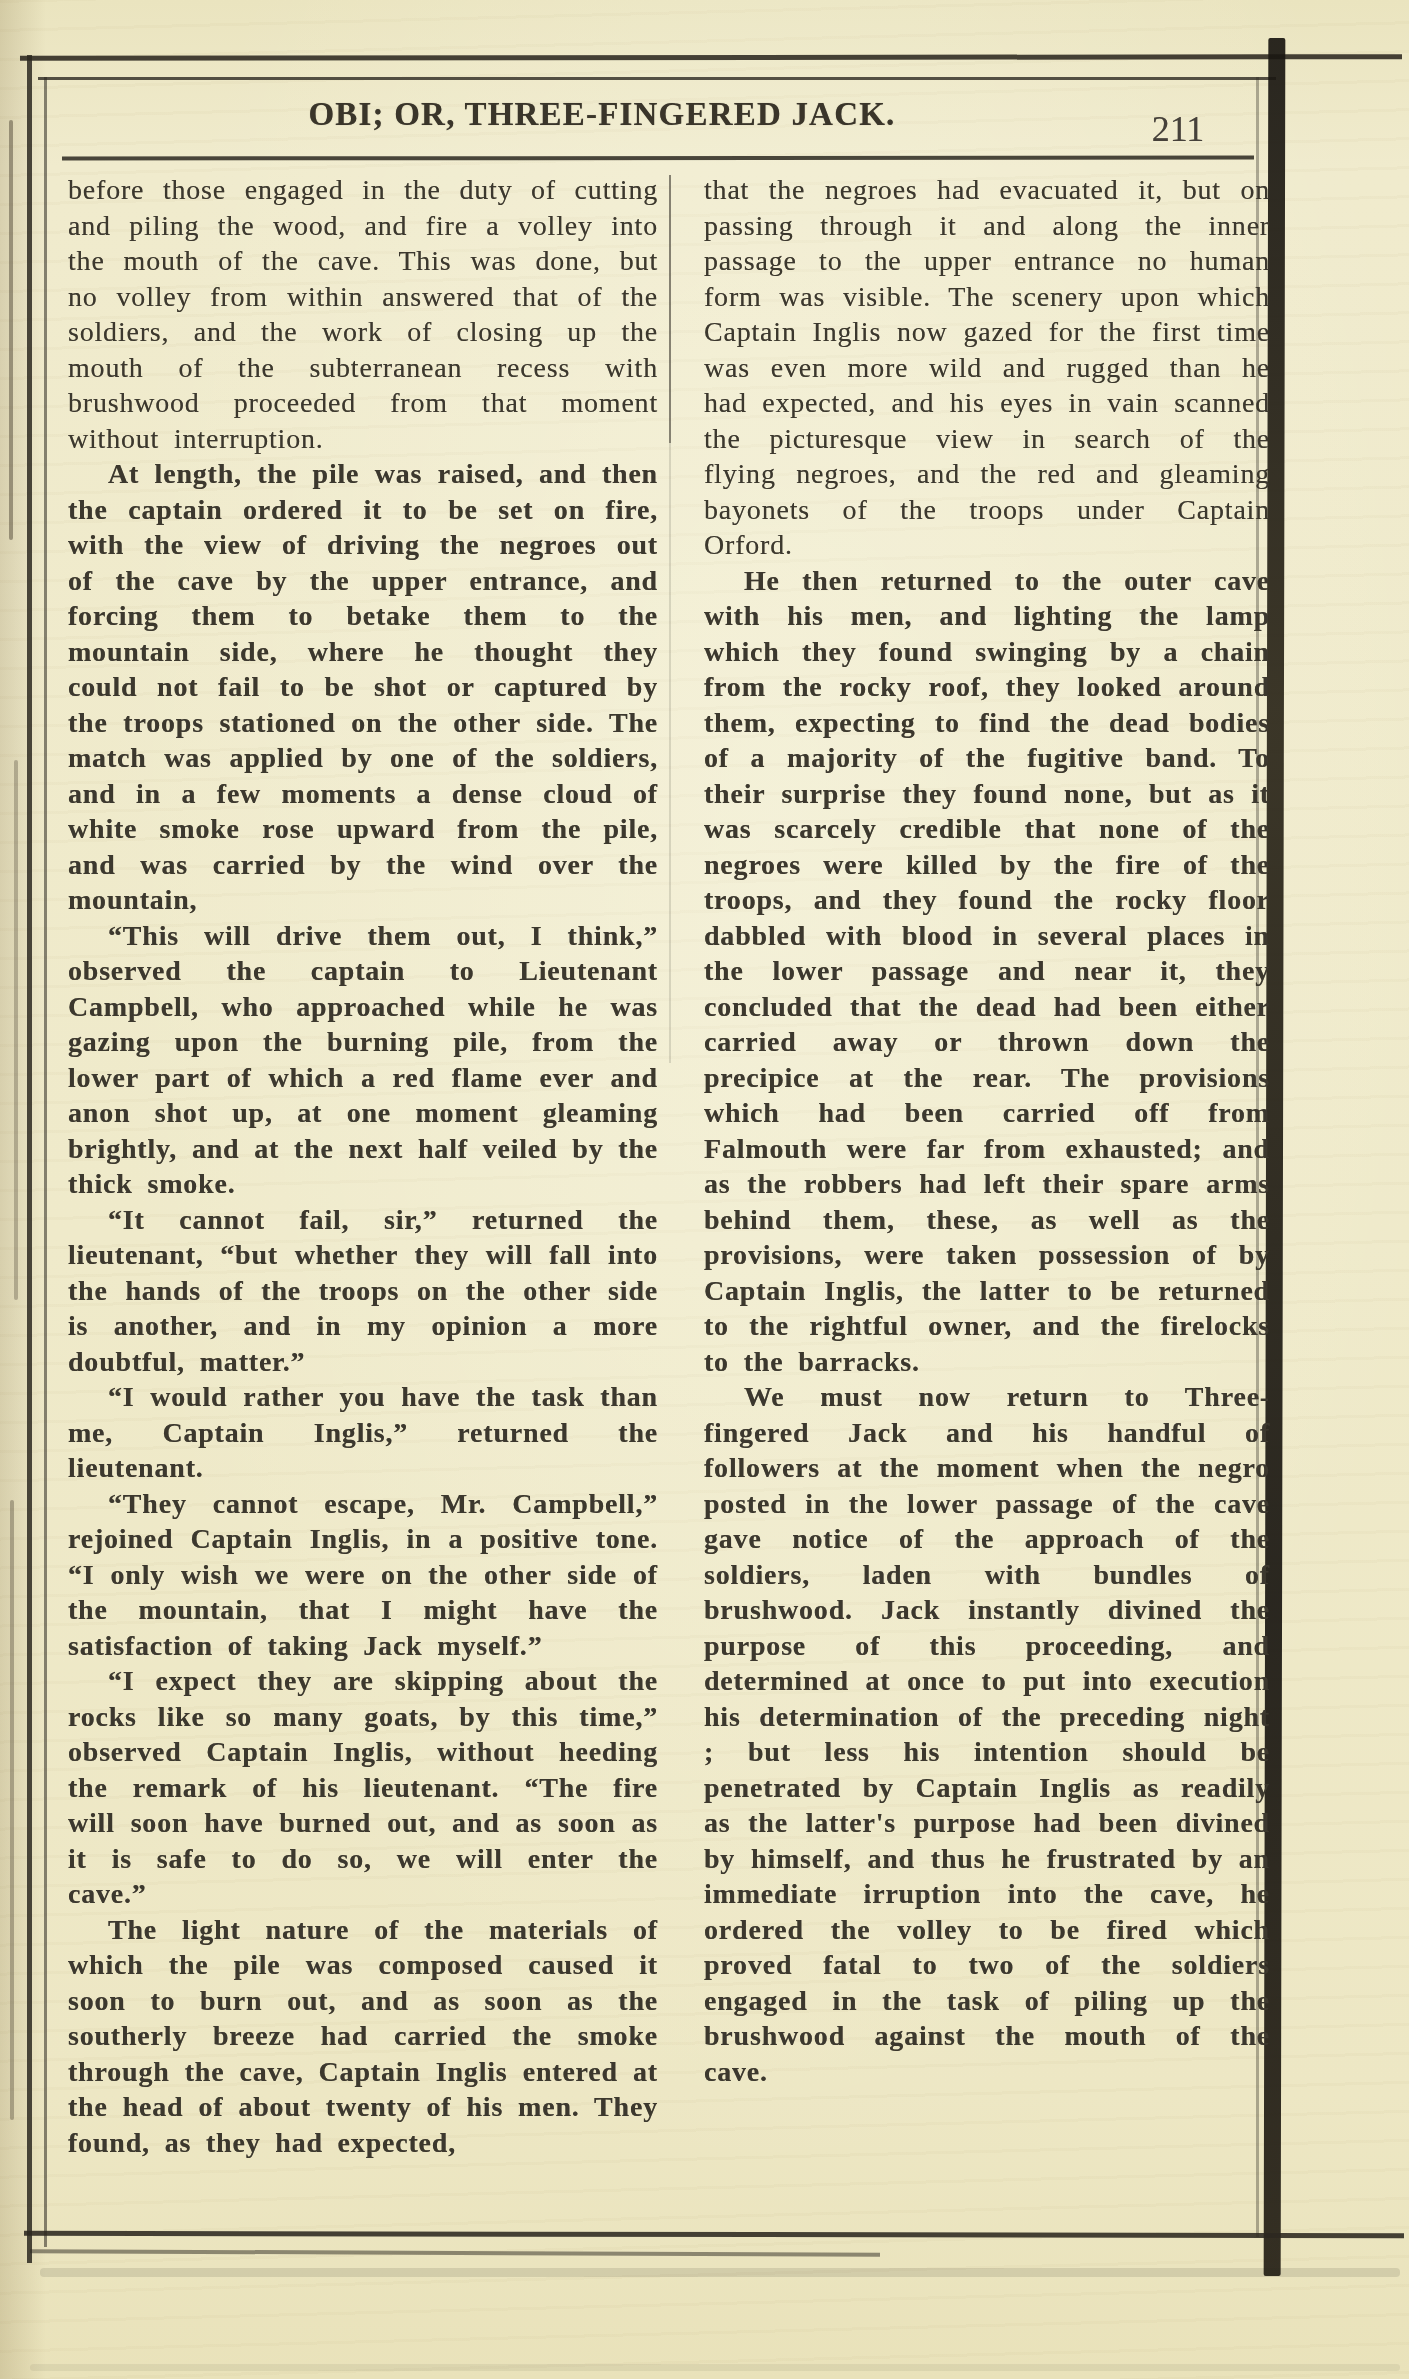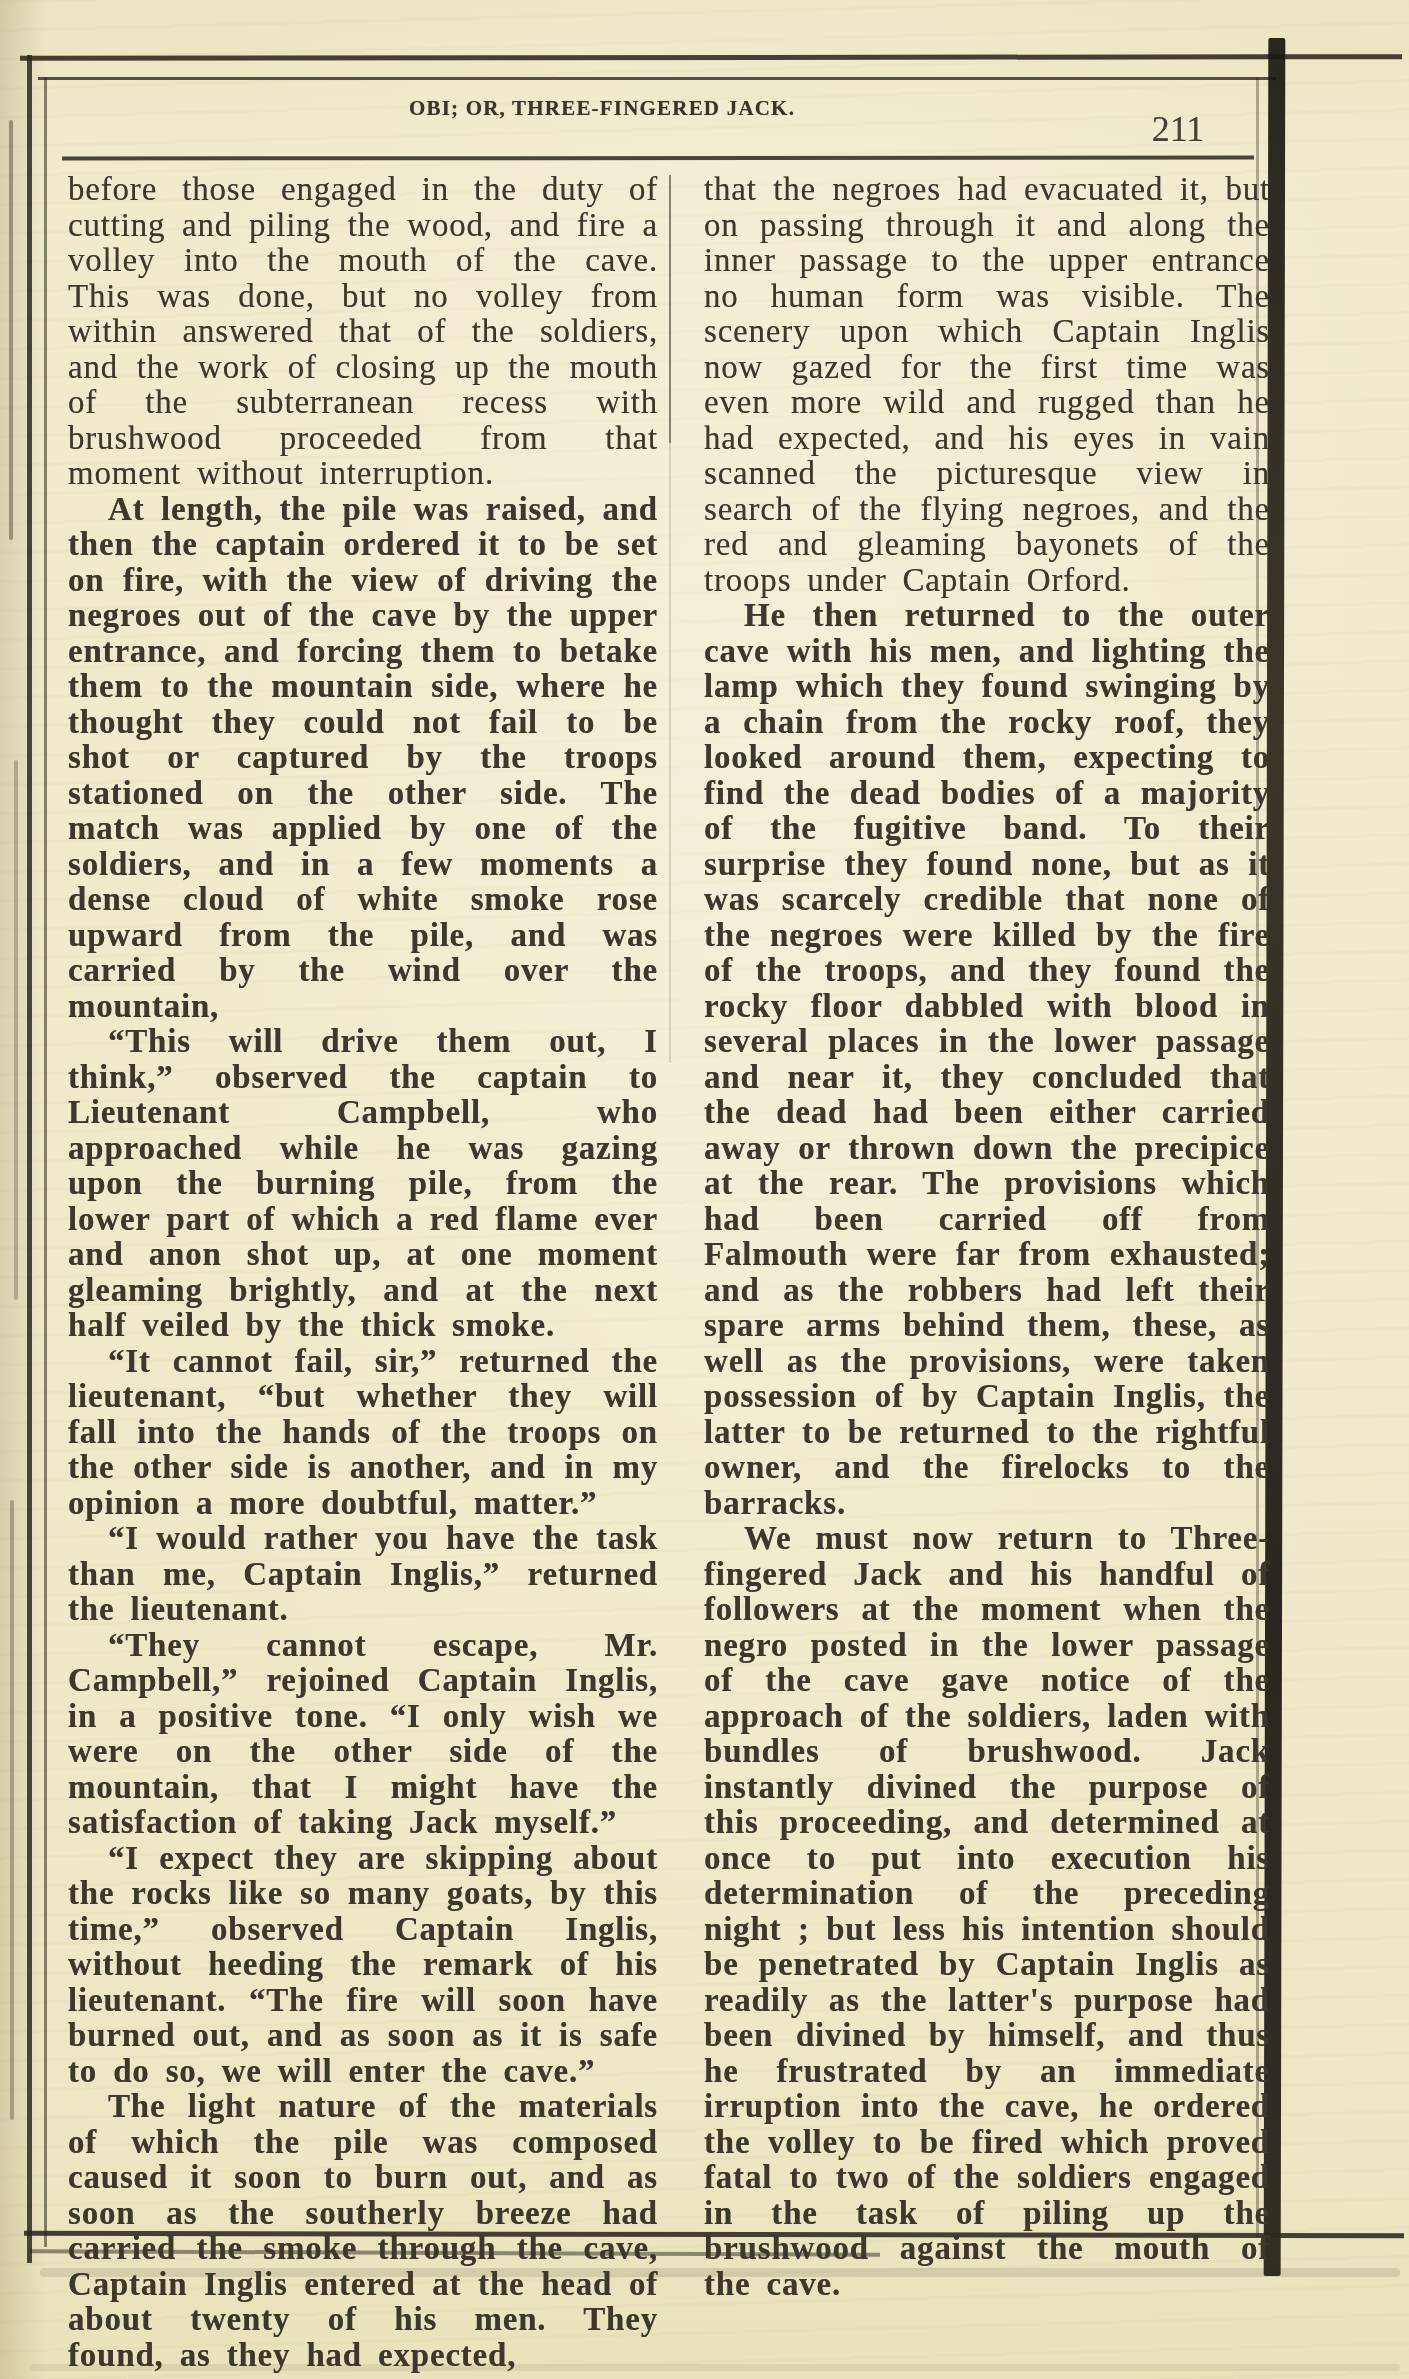--- a/index.html
+++ b/index.html
@@ -32,31 +32,31 @@
   .rule-header{left:62px;top:156px;width:1192px;height:3.5px;opacity:.85;transform:rotate(-.05deg);}
   .rule-bottom-outer{left:24px;top:2232px;width:1380px;height:5px;opacity:.88;transform:rotate(.10deg);}
   .rule-bottom-inner{left:30px;top:2251px;width:850px;height:4px;opacity:.50;transform:rotate(.25deg);}
   .smear-1{left:40px;top:2268px;width:1360px;height:9px;opacity:.12;border-radius:4px;}
   .smear-2{left:30px;top:2364px;width:1370px;height:7px;opacity:.07;border-radius:4px;}
   .rule-col-divider{left:669px;top:175px;width:2px;height:268px;opacity:.55;}
   .rule-col-divider-faint{left:669px;top:443px;width:2px;height:620px;opacity:.14;}
 
   .hdr-title{
     position:absolute;left:62px;top:96px;width:1080px;
-    text-align:center;font-size:21px;font-weight:700;letter-spacing:1.2px;
+    text-align:center;font-size:33px;font-weight:700;letter-spacing:1.2px;
     color:#3a352a;text-shadow:0 0 .7px rgba(58,53,42,.6);
   }
   .hdr-num{
     position:absolute;left:1108px;top:108px;width:140px;
     text-align:center;font-size:36px;font-weight:400;color:#46413４;
     color:#46413a;text-shadow:0 0 .6px rgba(70,65,58,.55);
   }
   .col{
     position:absolute;top:172px;
-    font-size:33px;line-height:35.5px;color:#3c382e;
+    font-size:28px;line-height:35.5px;color:#3c382e;
     text-align:justify;letter-spacing:.8px;word-spacing:7px;
     text-shadow:0 0 .6px rgba(60,55,45,.55);
   }
   .col-left{left:68px;width:590px;}
   .col-right{left:668px;width:566px;margin-left:36px;}
   .col p{margin:0;padding:0;}
   .col p.indent{text-indent:40px;font-weight:bold;}
 </style>
 </head>
 <body>

